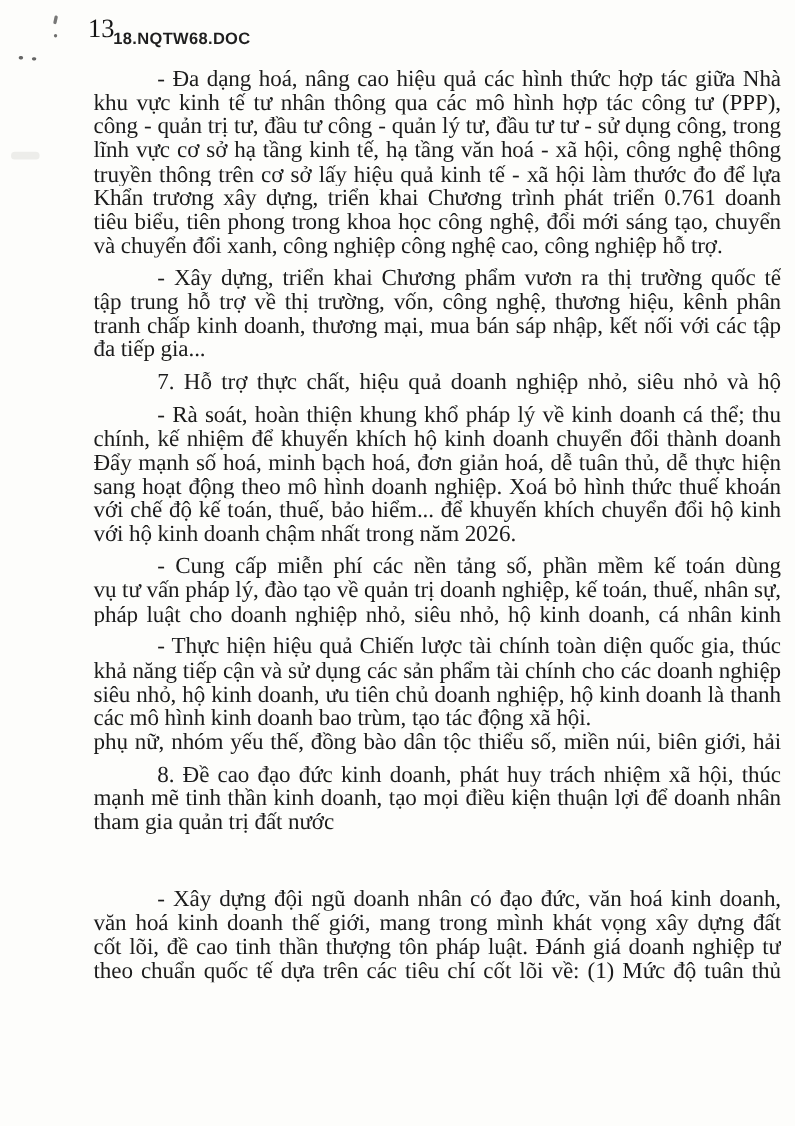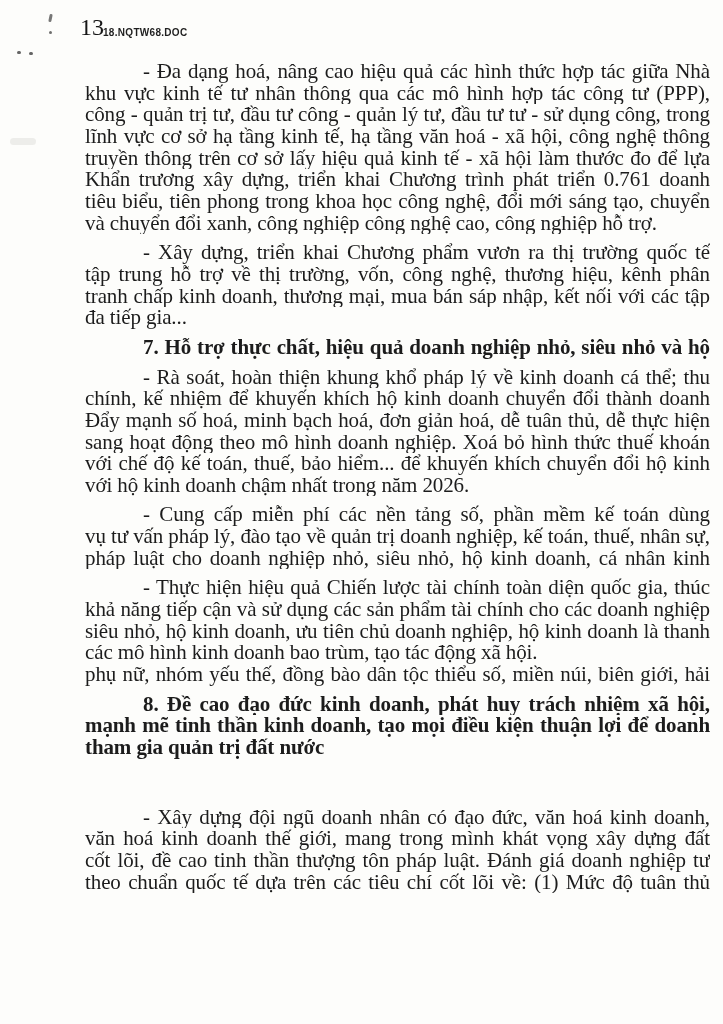--- a/index.html
+++ b/index.html
@@ -9,35 +9,35 @@
     margin:0 auto;
     background:#fdfdfb;
     overflow:hidden;
     font-family:"Liberation Serif", serif;
     color:#1c1c1c;
   }
   
   .doc-code {
     position:absolute; left:103px; top:27px;
     font-family:"Liberation Sans", sans-serif;
-    font-size:10px; font-weight:bold; letter-spacing:0.3px;
+    font-size:15px; font-weight:bold; letter-spacing:0.3px;
     color:#1f1f1f;
     text-align:center;
   }
   .page-num {
     position:absolute; left:80px; top:14px; width:625px;
     text-align:left; font-size:24px; color:#161616;
   }
   
   .doc-body {
     position:absolute; left:85px; top:61px; width:625px;
   }
   .block { margin:0 0 8px 0; }
   .block:last-child { margin-bottom:0;margin-top:48px; }
-  .block.heading { font-weight:bold; }
+  .block.heading { font-weight:normal; }
   .line {
     font-size:21px;
     line-height:21.66px; height:21.66px;
     overflow:hidden;
     text-align:justify; text-align-last:justify;
     letter-spacing:-0.1px;
   }
   .line.first { text-indent:58px; }
   .line.last  { text-align-last:left; }
   

